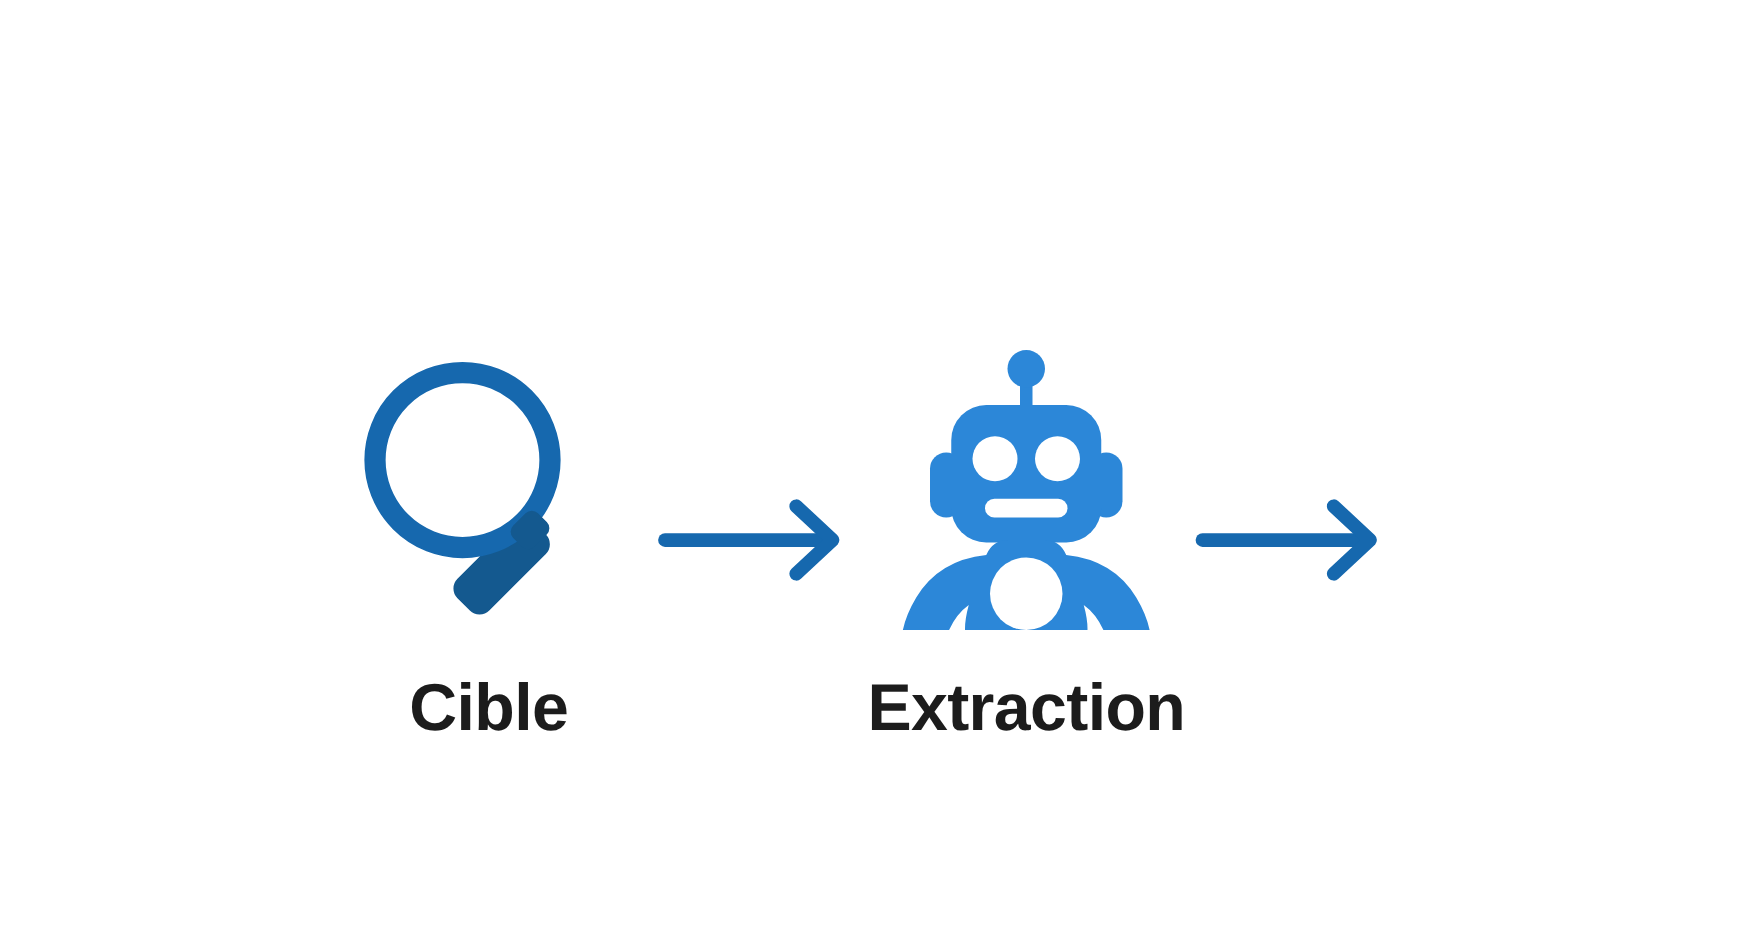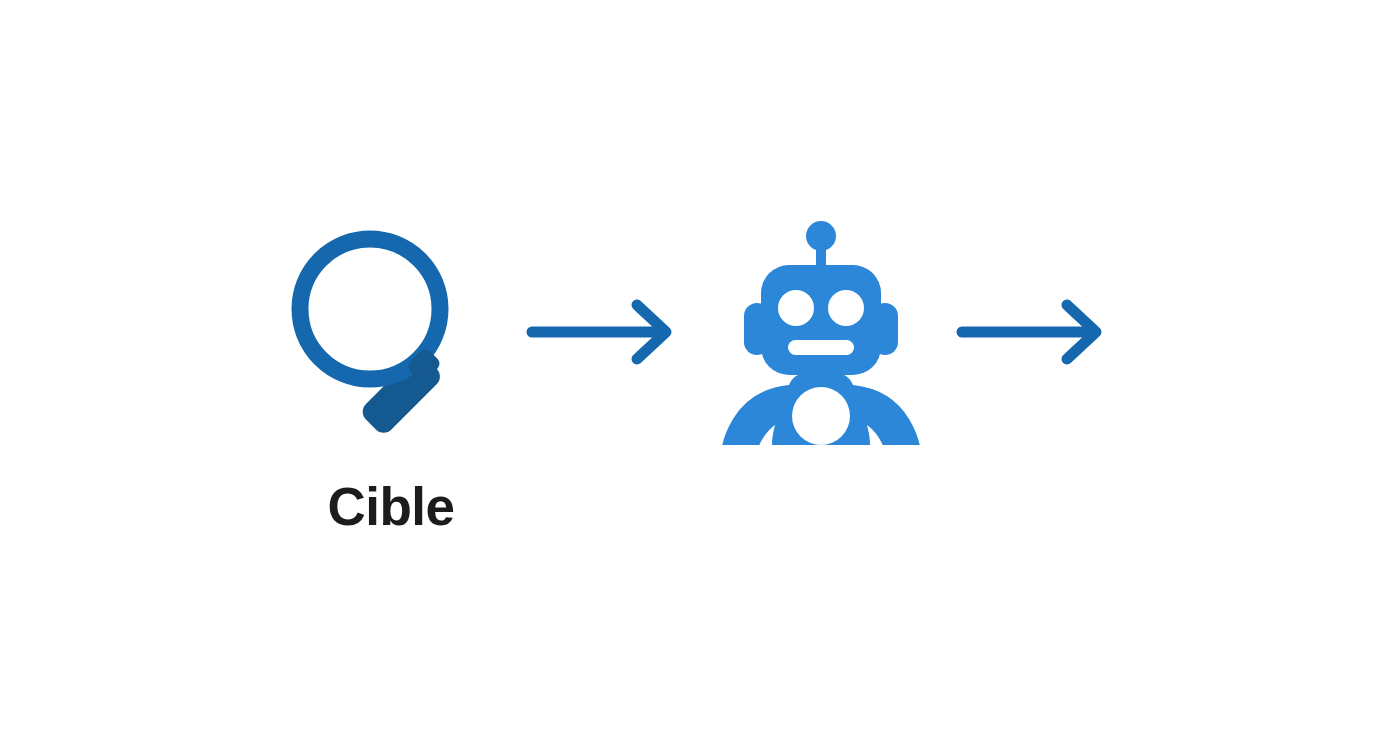--- a/index.html
+++ b/index.html
@@ -23,21 +23,21 @@
   }
 
   .flow {
     position: absolute;
     left: 0;
     top: 0;
     width: 1392px;
     height: 652px;
     display: flex;
     flex-direction: row;
-    align-items: flex-start;
+    align-items: center;
     justify-content: center;
   }
 
   
   .step {
     width: 250px;
     display: flex;
     flex-direction: column;
     align-items: center;
     position: relative;
@@ -135,20 +135,21 @@
 
           <g fill="#ffffff">
             <circle cx="75" cy="88" r="18"></circle>
             <circle cx="125" cy="88" r="18"></circle>
             <rect x="67" y="120" width="66" height="15" rx="7.5" ry="7.5"></rect>
 
             <circle cx="100" cy="196" r="29"></circle>
           </g>
         </svg>
       </div>
+      <div class="step-label">Extraction</div>
     </div>
 
     <div class="connector">
       <svg width="165" height="70" viewBox="0 0 165 70" aria-hidden="true">
         <g fill="none" stroke="#1668ae" stroke-width="11" stroke-linecap="round" stroke-linejoin="round">
           <line x1="8" y1="35" x2="140" y2="35"></line>
           <polyline points="113,8 142,35 113,62"></polyline>
         </g>
       </svg>
     </div>

